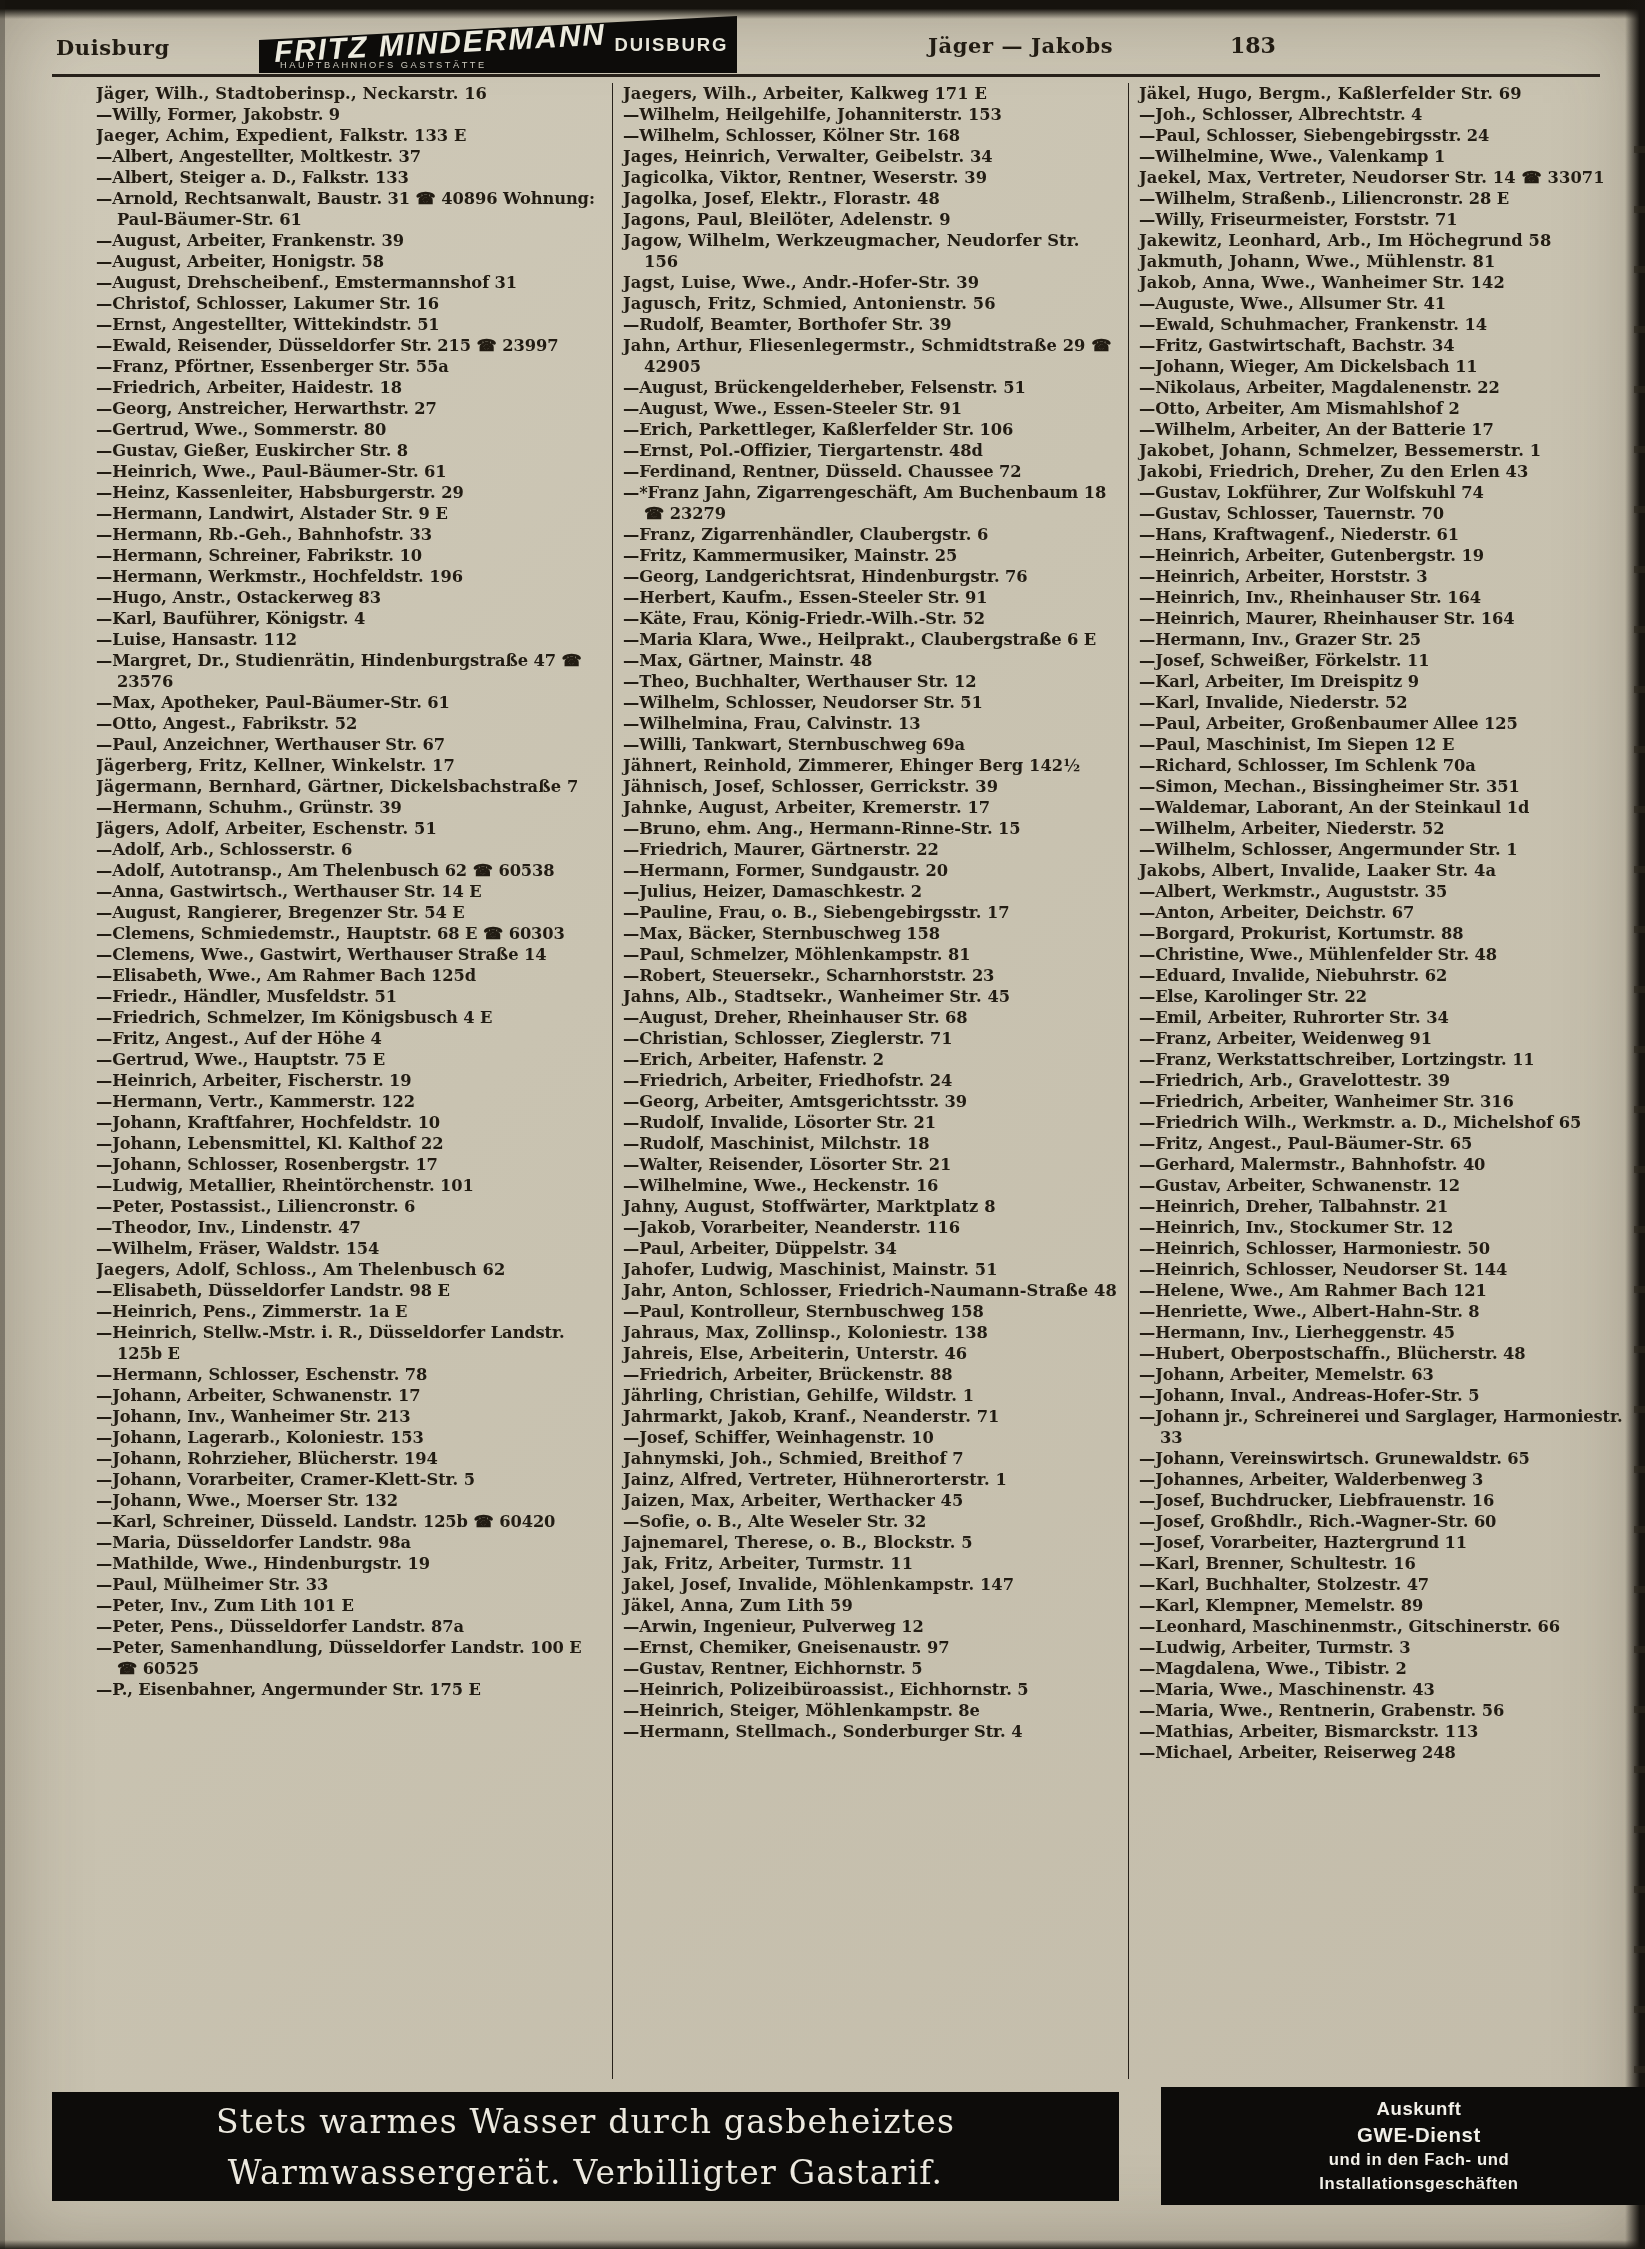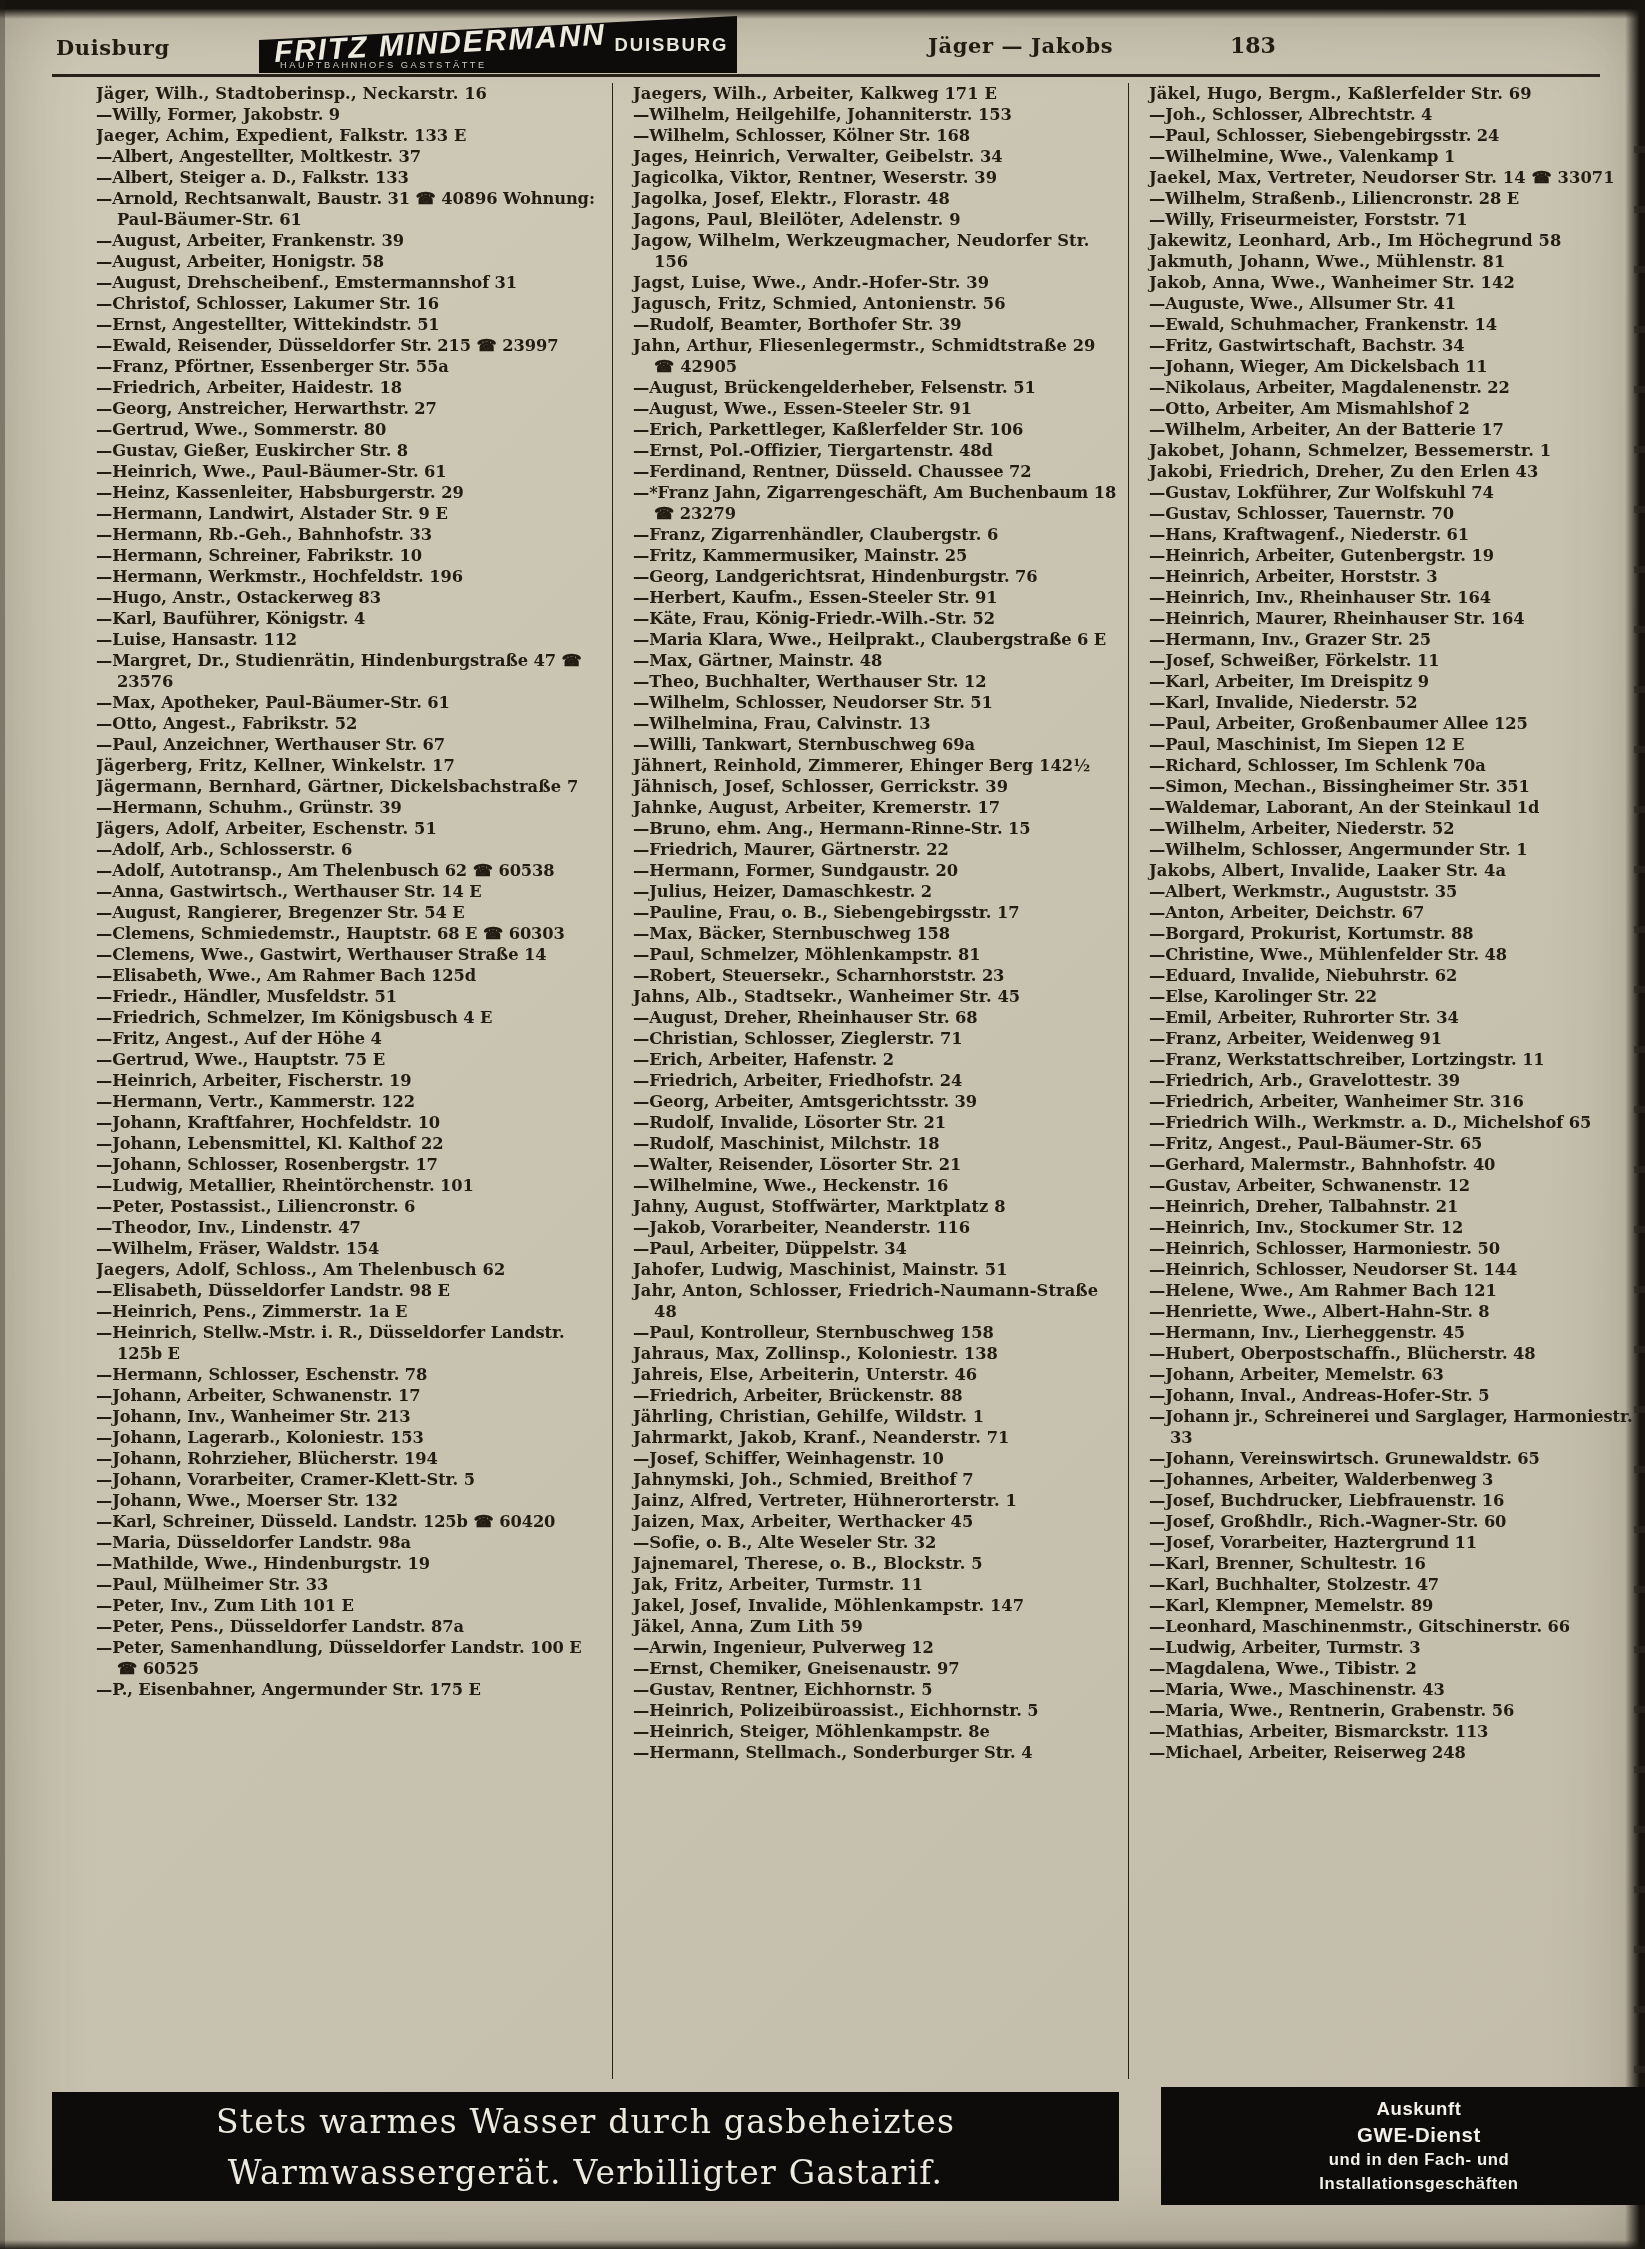--- a/index.html
+++ b/index.html
@@ -43,21 +43,21 @@
     font-family:"Liberation Sans",sans-serif;font-size:9.3px;letter-spacing:2.5px;white-space:nowrap;
   }
   .banner-city{
     position:absolute;right:8.6px;bottom:17.3px;color:#e8e6da;
     font-family:"Liberation Sans",sans-serif;font-weight:bold;font-size:18.5px;letter-spacing:1.9px;
   }
 
   
   .columns{position:absolute;left:52px;top:83px;width:1549px;height:1996px;display:flex;overflow:hidden;margin-left:44px;}
   .col{box-sizing:border-box;width:516px;padding-right:10px;overflow:hidden;}
-  .col + .col{border-left:1.9px solid #27211a;padding-left:20px;}
+  .col + .col{border-left:1.9px solid #27211a;padding-left:10px;}
   .entry{
     font-size:16.3px;line-height:21px;font-weight:bold;
     padding-left:21px;text-indent:-21px;letter-spacing:-0.1px;
   }
   .entry.lead{letter-spacing:0.1px;}
 
   
   .ad-bottom{
     position:absolute;left:52px;top:2092px;width:1067px;height:109px;background:#0d0c0a;
     display:flex;flex-direction:column;justify-content:center;align-items:center;gap:12px;

